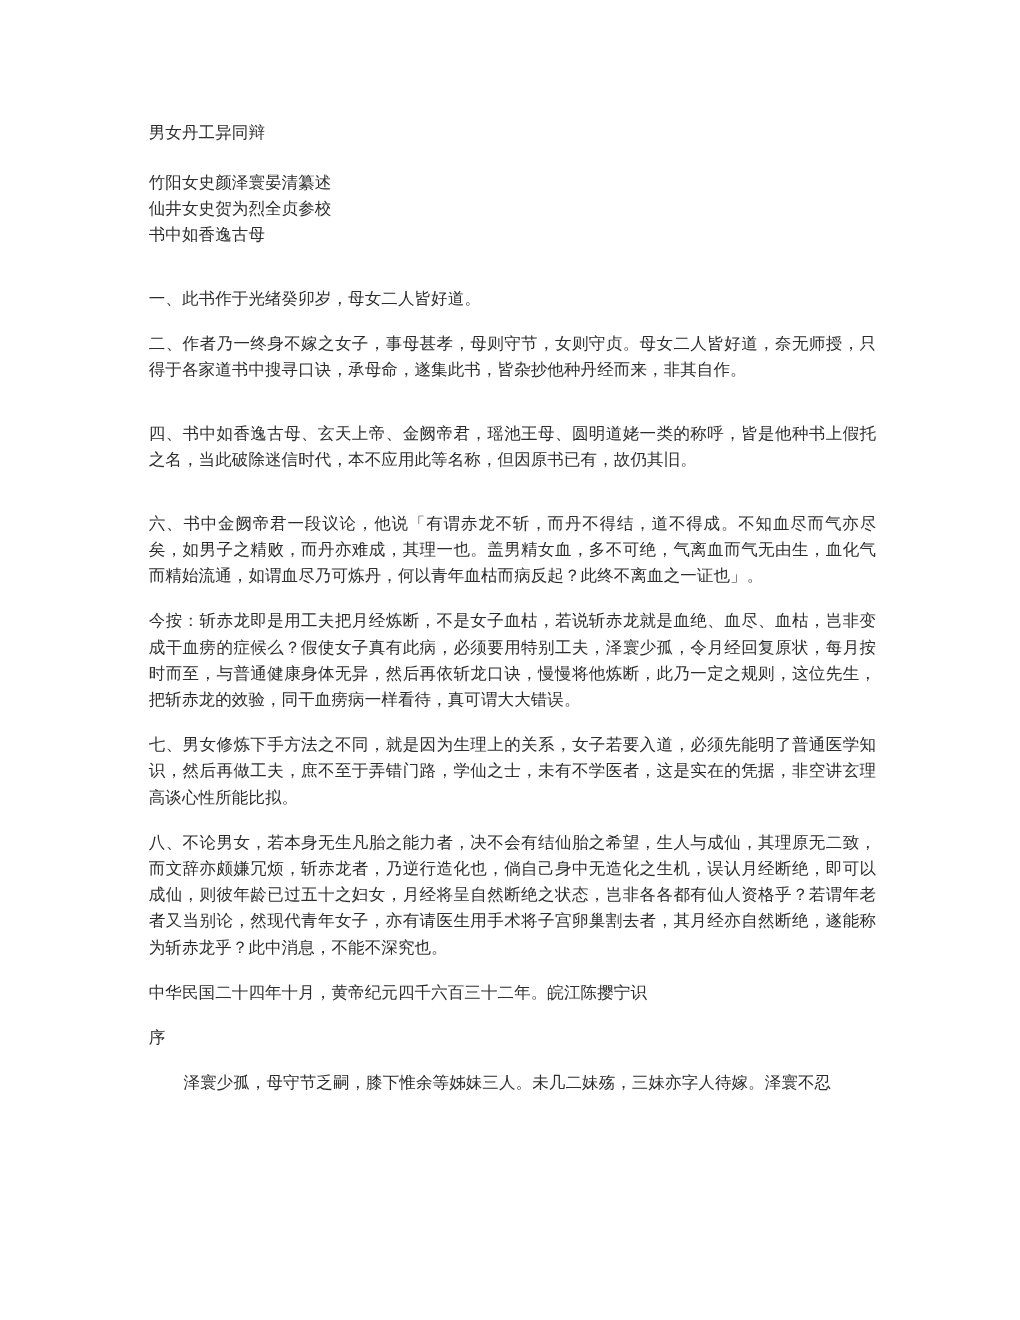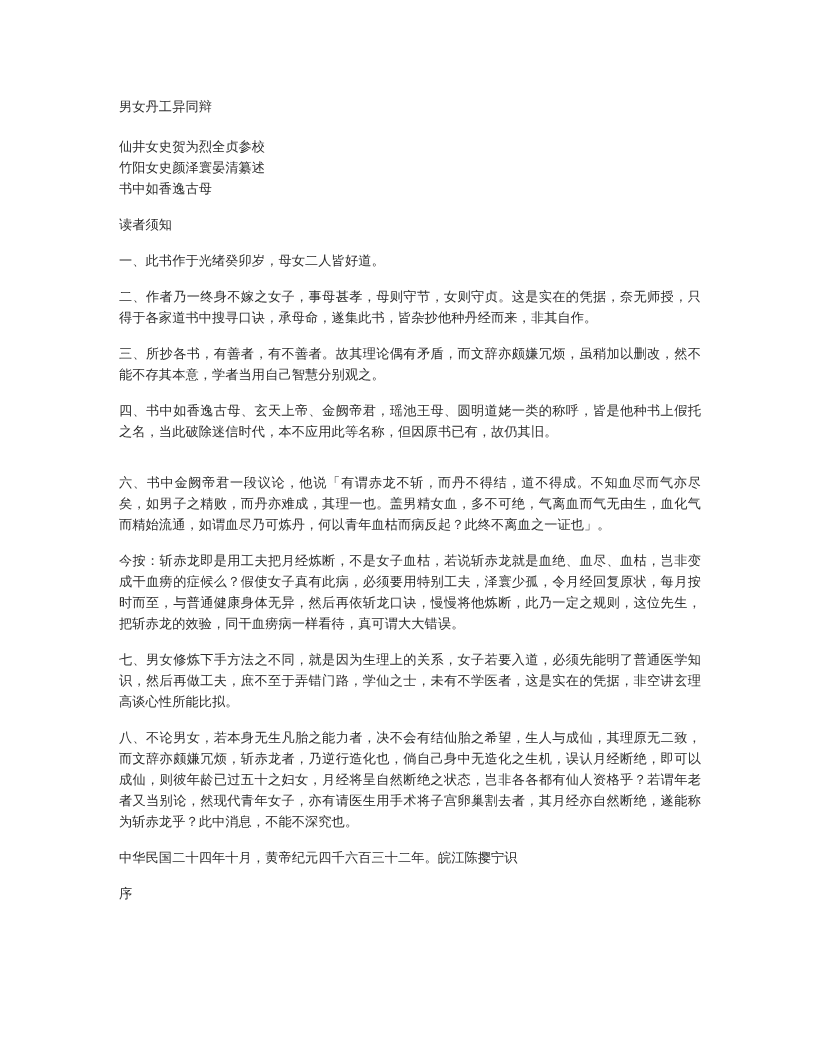--- a/index.html
+++ b/index.html
@@ -54,37 +54,35 @@
 <body>
 
 <div class="page">
   <div class="doc-body">
 
     <h1 class="title tx">男女丹工异同辩</h1>
 
     <div class="gap-title"></div>
 
     <div class="attrib">
+      <p class="tx">竹阳女史颜泽寰晏清纂述</p>
       <p class="tx">仙井女史贺为烈全贞参校</p>
-      <p class="tx">竹阳女史颜泽寰晏清纂述</p>
       <p class="tx">书中如香逸古母</p>
     </div>
 
     <div class="gap-para"></div>
 
-    <p class="tx sec-label">读者须知</p>
 
     <div class="gap-para"></div>
     <p class="tx">一、此书作于光绪癸卯岁，母女二人皆好道。</p>
 
     <div class="gap-para"></div>
-    <p class="tx">二、作者乃一终身不嫁之女子，事母甚孝，母则守节，女则守贞。这是实在的凭据，奈无师授，只得于各家道书中搜寻口诀，承母命，遂集此书，皆杂抄他种丹经而来，非其自作。</p>
+    <p class="tx">二、作者乃一终身不嫁之女子，事母甚孝，母则守节，女则守贞。母女二人皆好道，奈无师授，只得于各家道书中搜寻口诀，承母命，遂集此书，皆杂抄他种丹经而来，非其自作。</p>
 
     <div class="gap-para"></div>
-    <p class="tx">三、所抄各书，有善者，有不善者。故其理论偶有矛盾，而文辞亦颇嫌冗烦，虽稍加以删改，然不能不存其本意，学者当用自己智慧分别观之。</p>
 
     <div class="gap-para"></div>
     <p class="tx">四、书中如香逸古母、玄天上帝、金阙帝君，瑶池王母、圆明道姥一类的称呼，皆是他种书上假托之名，当此破除迷信时代，本不应用此等名称，但因原书已有，故仍其旧。</p>
 
     <div class="gap-para"></div>
 
     <div class="gap-para"></div>
     <p class="tx">六、书中金阙帝君一段议论，他说「有谓赤龙不斩，而丹不得结，道不得成。不知血尽而气亦尽矣，如男子之精败，而丹亦难成，其理一也。盖男精女血，多不可绝，气离血而气无由生，血化气而精始流通，如谓血尽乃可炼丹，何以青年血枯而病反起？此终不离血之一证也」。</p>
 
     <div class="gap-para"></div>
@@ -96,15 +94,16 @@
     <div class="gap-para"></div>
     <p class="tx">八、不论男女，若本身无生凡胎之能力者，决不会有结仙胎之希望，生人与成仙，其理原无二致，而文辞亦颇嫌冗烦，斩赤龙者，乃逆行造化也，倘自己身中无造化之生机，误认月经断绝，即可以成仙，则彼年龄已过五十之妇女，月经将呈自然断绝之状态，岂非各各都有仙人资格乎？若谓年老者又当别论，然现代青年女子，亦有请医生用手术将子宫卵巢割去者，其月经亦自然断绝，遂能称为斩赤龙乎？此中消息，不能不深究也。</p>
 
     <div class="gap-para"></div>
     <p class="tx">中华民国二十四年十月，黄帝纪元四千六百三十二年。皖江陈撄宁识</p>
 
     <div class="gap-para"></div>
     <p class="tx sec-label">序</p>
 
     <div class="gap-para"></div>
+    <p class="tx indent2">泽寰少孤，母守节乏嗣，膝下惟余等姊妹三人。未几二妹殇，三妹亦字人待嫁。泽寰不忍</p>
 
   </div>
 </div>
 
 </body></html>

